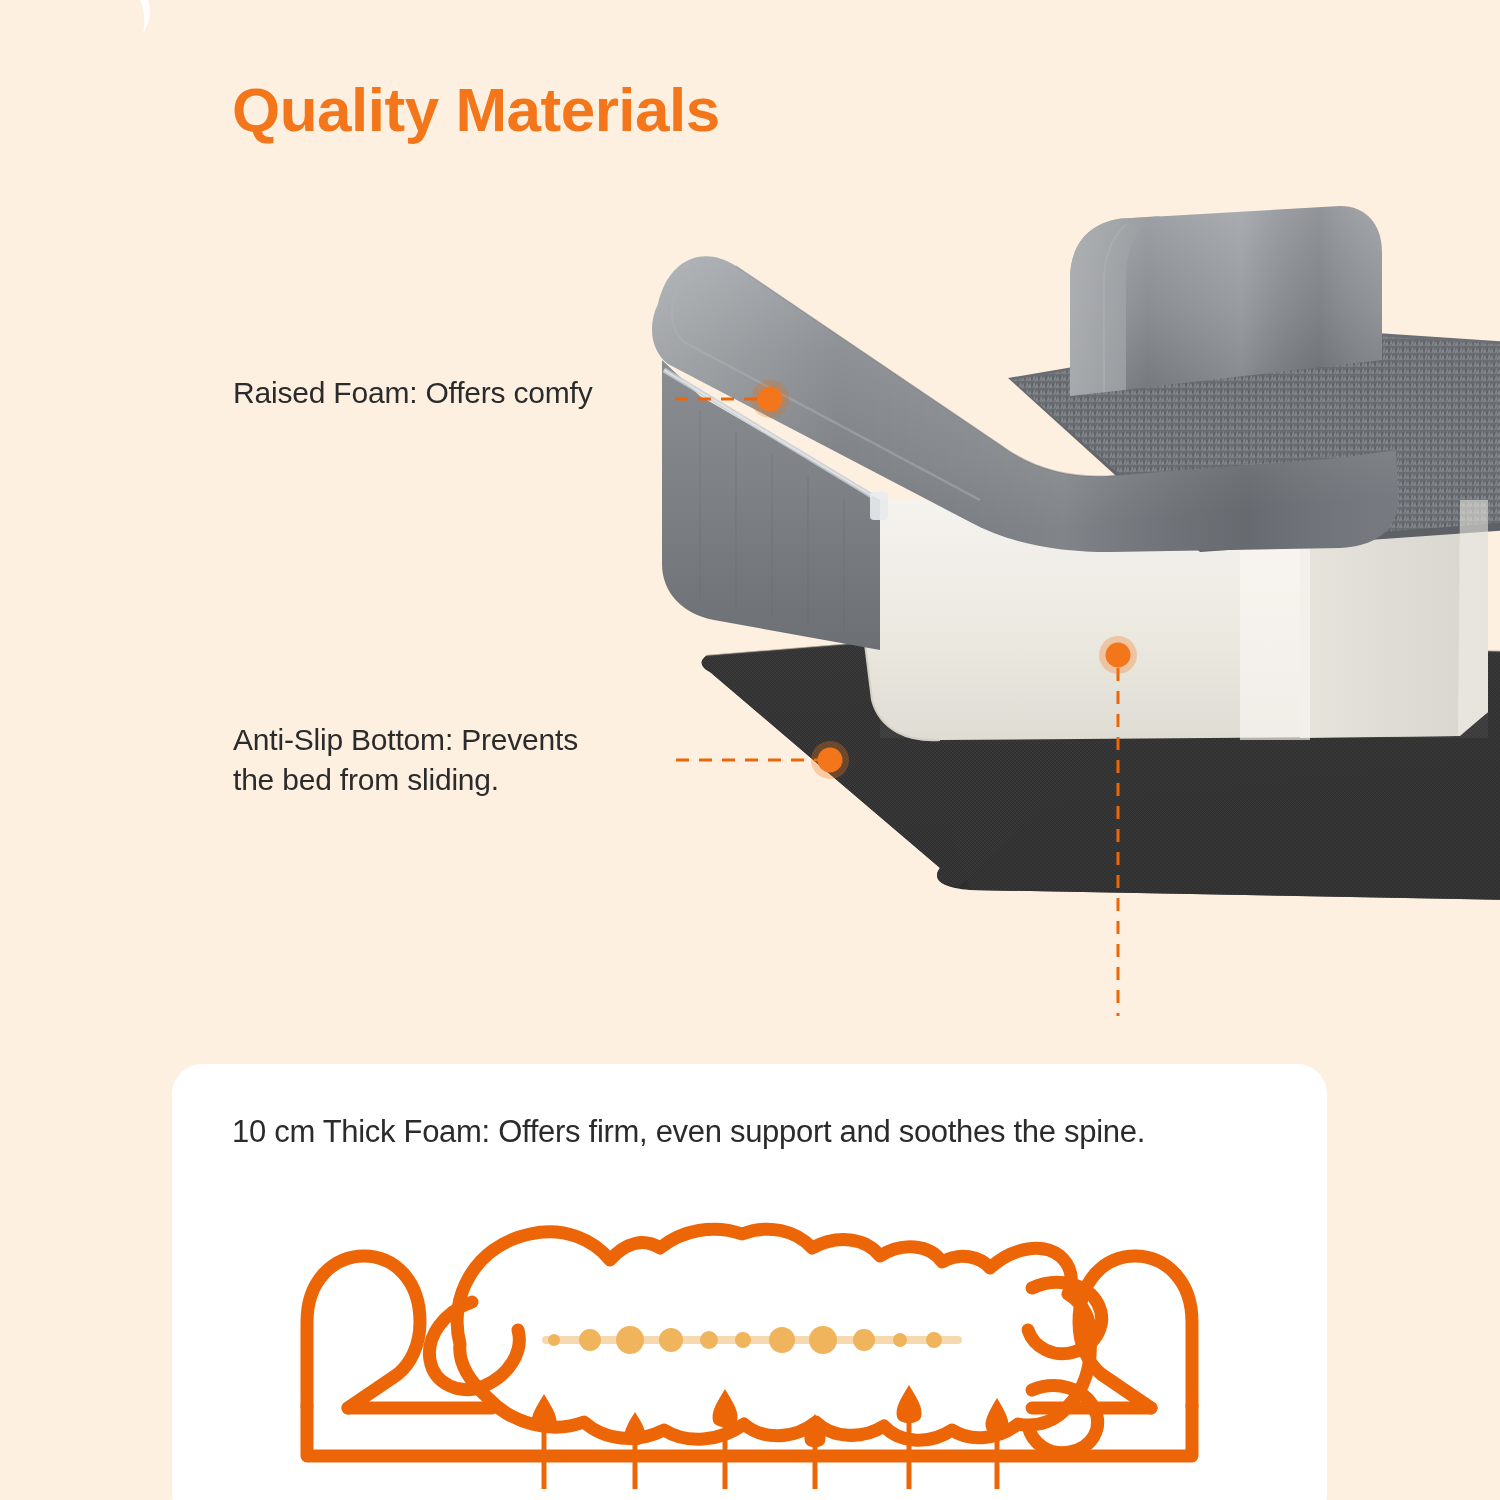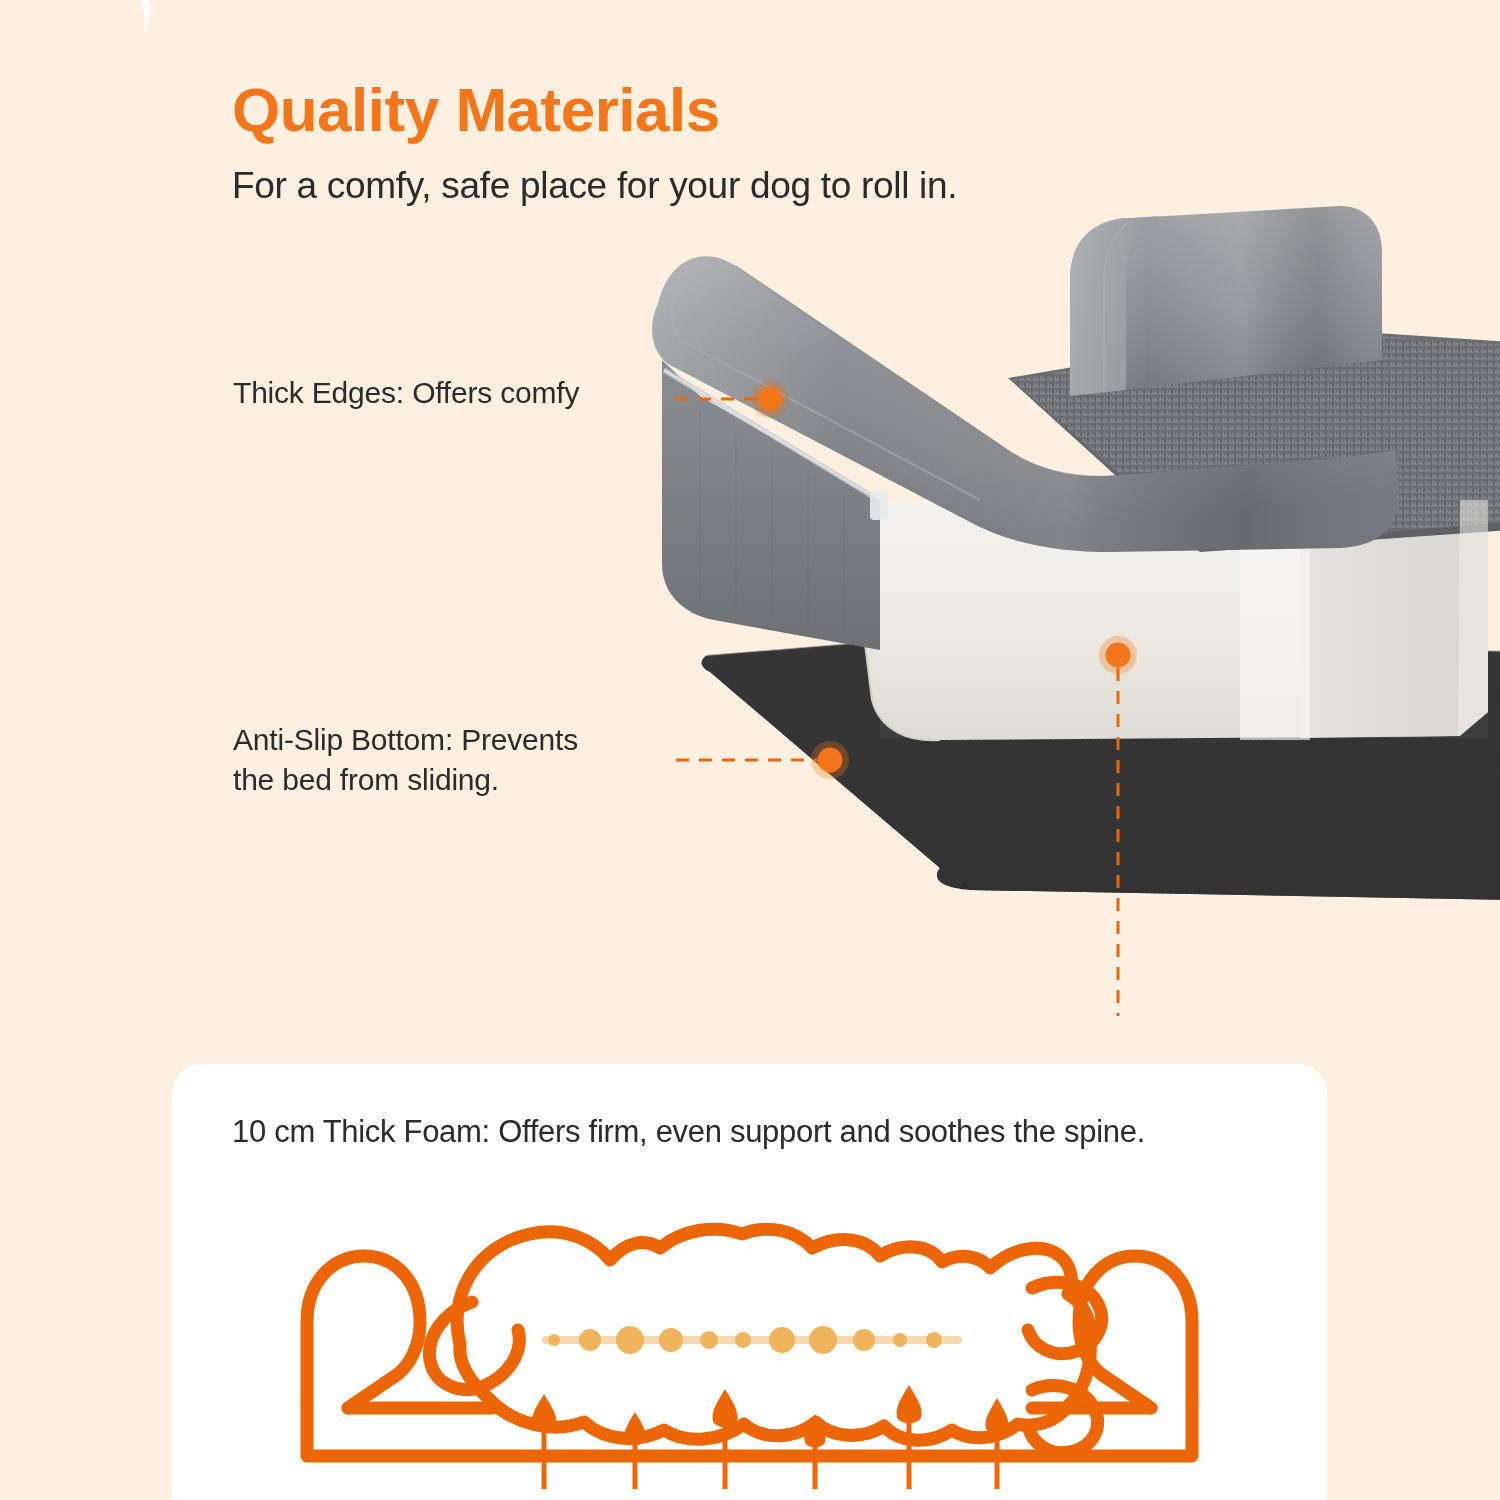--- a/index.html
+++ b/index.html
@@ -190,24 +190,23 @@
       <circle cx="830" cy="760" r="19" fill="#F4761B" opacity="0.3"></circle>
       <circle cx="830" cy="760" r="12.5" fill="#F4761B"></circle>
     </g>
     <g>
       <circle cx="1118" cy="655" r="19" fill="#F4761B" opacity="0.3"></circle>
       <circle cx="1118" cy="655" r="12.5" fill="#F4761B"></circle>
     </g>
   </svg>
 
   <div class="headline">Quality Materials</div>
-  <div class="subhead">For a comfy, safe place for your dog to roll in.</div>
 
   <div class="callout" id="callout-edges">
-    <div>Thick Edges: Offers comfy</div>
+    <div>Raised Foam: Offers comfy</div>
   </div>
 
   <div class="callout" id="callout-antislip">
     <div>Anti-Slip Bottom: Prevents</div>
     <div>the bed from sliding.</div>
   </div>
 
   <div class="card">
     <div class="card-text">10 cm Thick Foam: Offers firm, even support and soothes the spine.</div>
 

